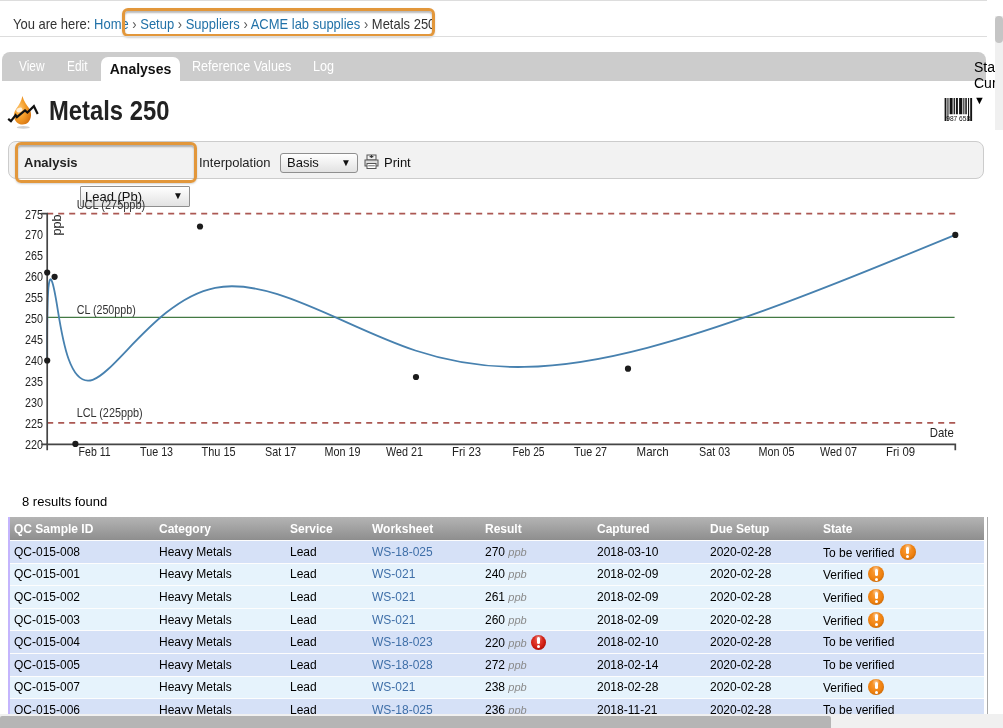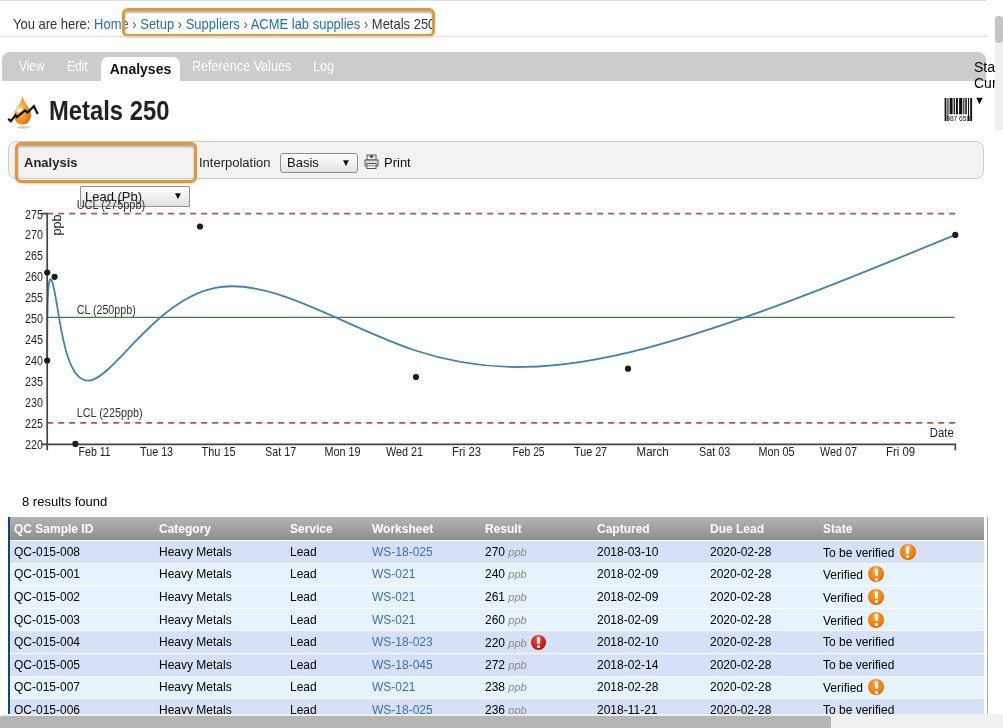--- a/index.html
+++ b/index.html
@@ -120,21 +120,21 @@
     <circle cx="200" cy="226.5" r="3.1"></circle>
     <circle cx="416" cy="377.0" r="3.1"></circle>
     <circle cx="628" cy="368.7" r="3.1"></circle>
     <circle cx="955.3" cy="234.9" r="3.1"></circle>
   </g>
 </svg>
 
 <div class="abs" style="left:22px;top:494px;font-size:13px;color:#000;">8 results found</div>
 
 <style>
-#tbl{left:8px;top:517px;width:977px;border-left:2px solid #0c4a6e;border-right:1px solid #aaa;}
+#tbl{left:8px;top:517px;width:977px;border-left:2px solid #c4b5fd;border-right:1px solid #aaa;}
 #tbl table{border-collapse:collapse;table-layout:fixed;width:974px;font-size:12px;}
 #tbl th{background:linear-gradient(#b4b4b4,#8e8e8e);color:#fff;font-weight:bold;text-align:left;height:23px;padding:0 0 0 4px;}
 #tbl td{height:21.6px;padding:0 0 0 4px;border-top:1px solid #fdfdfd;white-space:nowrap;overflow:hidden;}
 #tbl tr.v td{background:#e6f3fc;}
 #tbl tr.t td{background:#d6e1f7;}
 #tbl a{color:#3f6fa8;}
 .unit{font-style:italic;color:#8a8a8a;font-size:11px;}
 .oic,.ric{display:inline-block;position:relative;width:16px;height:16px;border-radius:50%;vertical-align:-3.5px;margin-left:2px;}
 .oic{background:radial-gradient(circle at 50% 20%,rgba(255,255,255,.55) 0%,rgba(255,255,255,0) 26%),radial-gradient(circle at 45% 40%,#fb9d38,#ee800e 55%,#b85e06 85%,#9c4e04 100%);}
 .ric{width:15px;height:15px;margin-left:4px;vertical-align:-3px;background:radial-gradient(circle at 50% 20%,rgba(255,255,255,.45) 0%,rgba(255,255,255,0) 28%),radial-gradient(circle at 45% 40%,#ef5347,#ce1c11 55%,#8f0a04 90%);}
@@ -156,21 +156,21 @@
         <col style="width:165px">
       </colgroup>
 <tbody>
         <tr>
           <th>QC Sample ID</th>
           <th>Category</th>
           <th>Service</th>
           <th>Worksheet</th>
           <th>Result</th>
           <th>Captured</th>
-          <th>Due Lead</th>
+          <th>Due Setup</th>
           <th>State</th>
         </tr>
 <tr class="t">
           <td>QC-015-008</td>
           <td>Heavy Metals</td>
           <td>Lead</td>
           <td><a>WS-18-025</a></td>
           <td>270 <span class="unit">ppb</span></td>
           <td>2018-03-10</td>
           <td>2020-02-28</td>
@@ -213,21 +213,21 @@
           <td><a>WS-18-023</a></td>
           <td>220 <span class="unit">ppb</span><span class="ric"></span></td>
           <td>2018-02-10</td>
           <td>2020-02-28</td>
           <td>To be verified</td>
         </tr>
 <tr class="t">
           <td>QC-015-005</td>
           <td>Heavy Metals</td>
           <td>Lead</td>
-          <td><a>WS-18-045</a></td>
+          <td><a>WS-18-028</a></td>
           <td>272 <span class="unit">ppb</span></td>
           <td>2018-02-14</td>
           <td>2020-02-28</td>
           <td>To be verified</td>
         </tr>
 <tr class="v">
           <td>QC-015-007</td>
           <td>Heavy Metals</td>
           <td>Lead</td>
           <td><a>WS-021</a></td>

